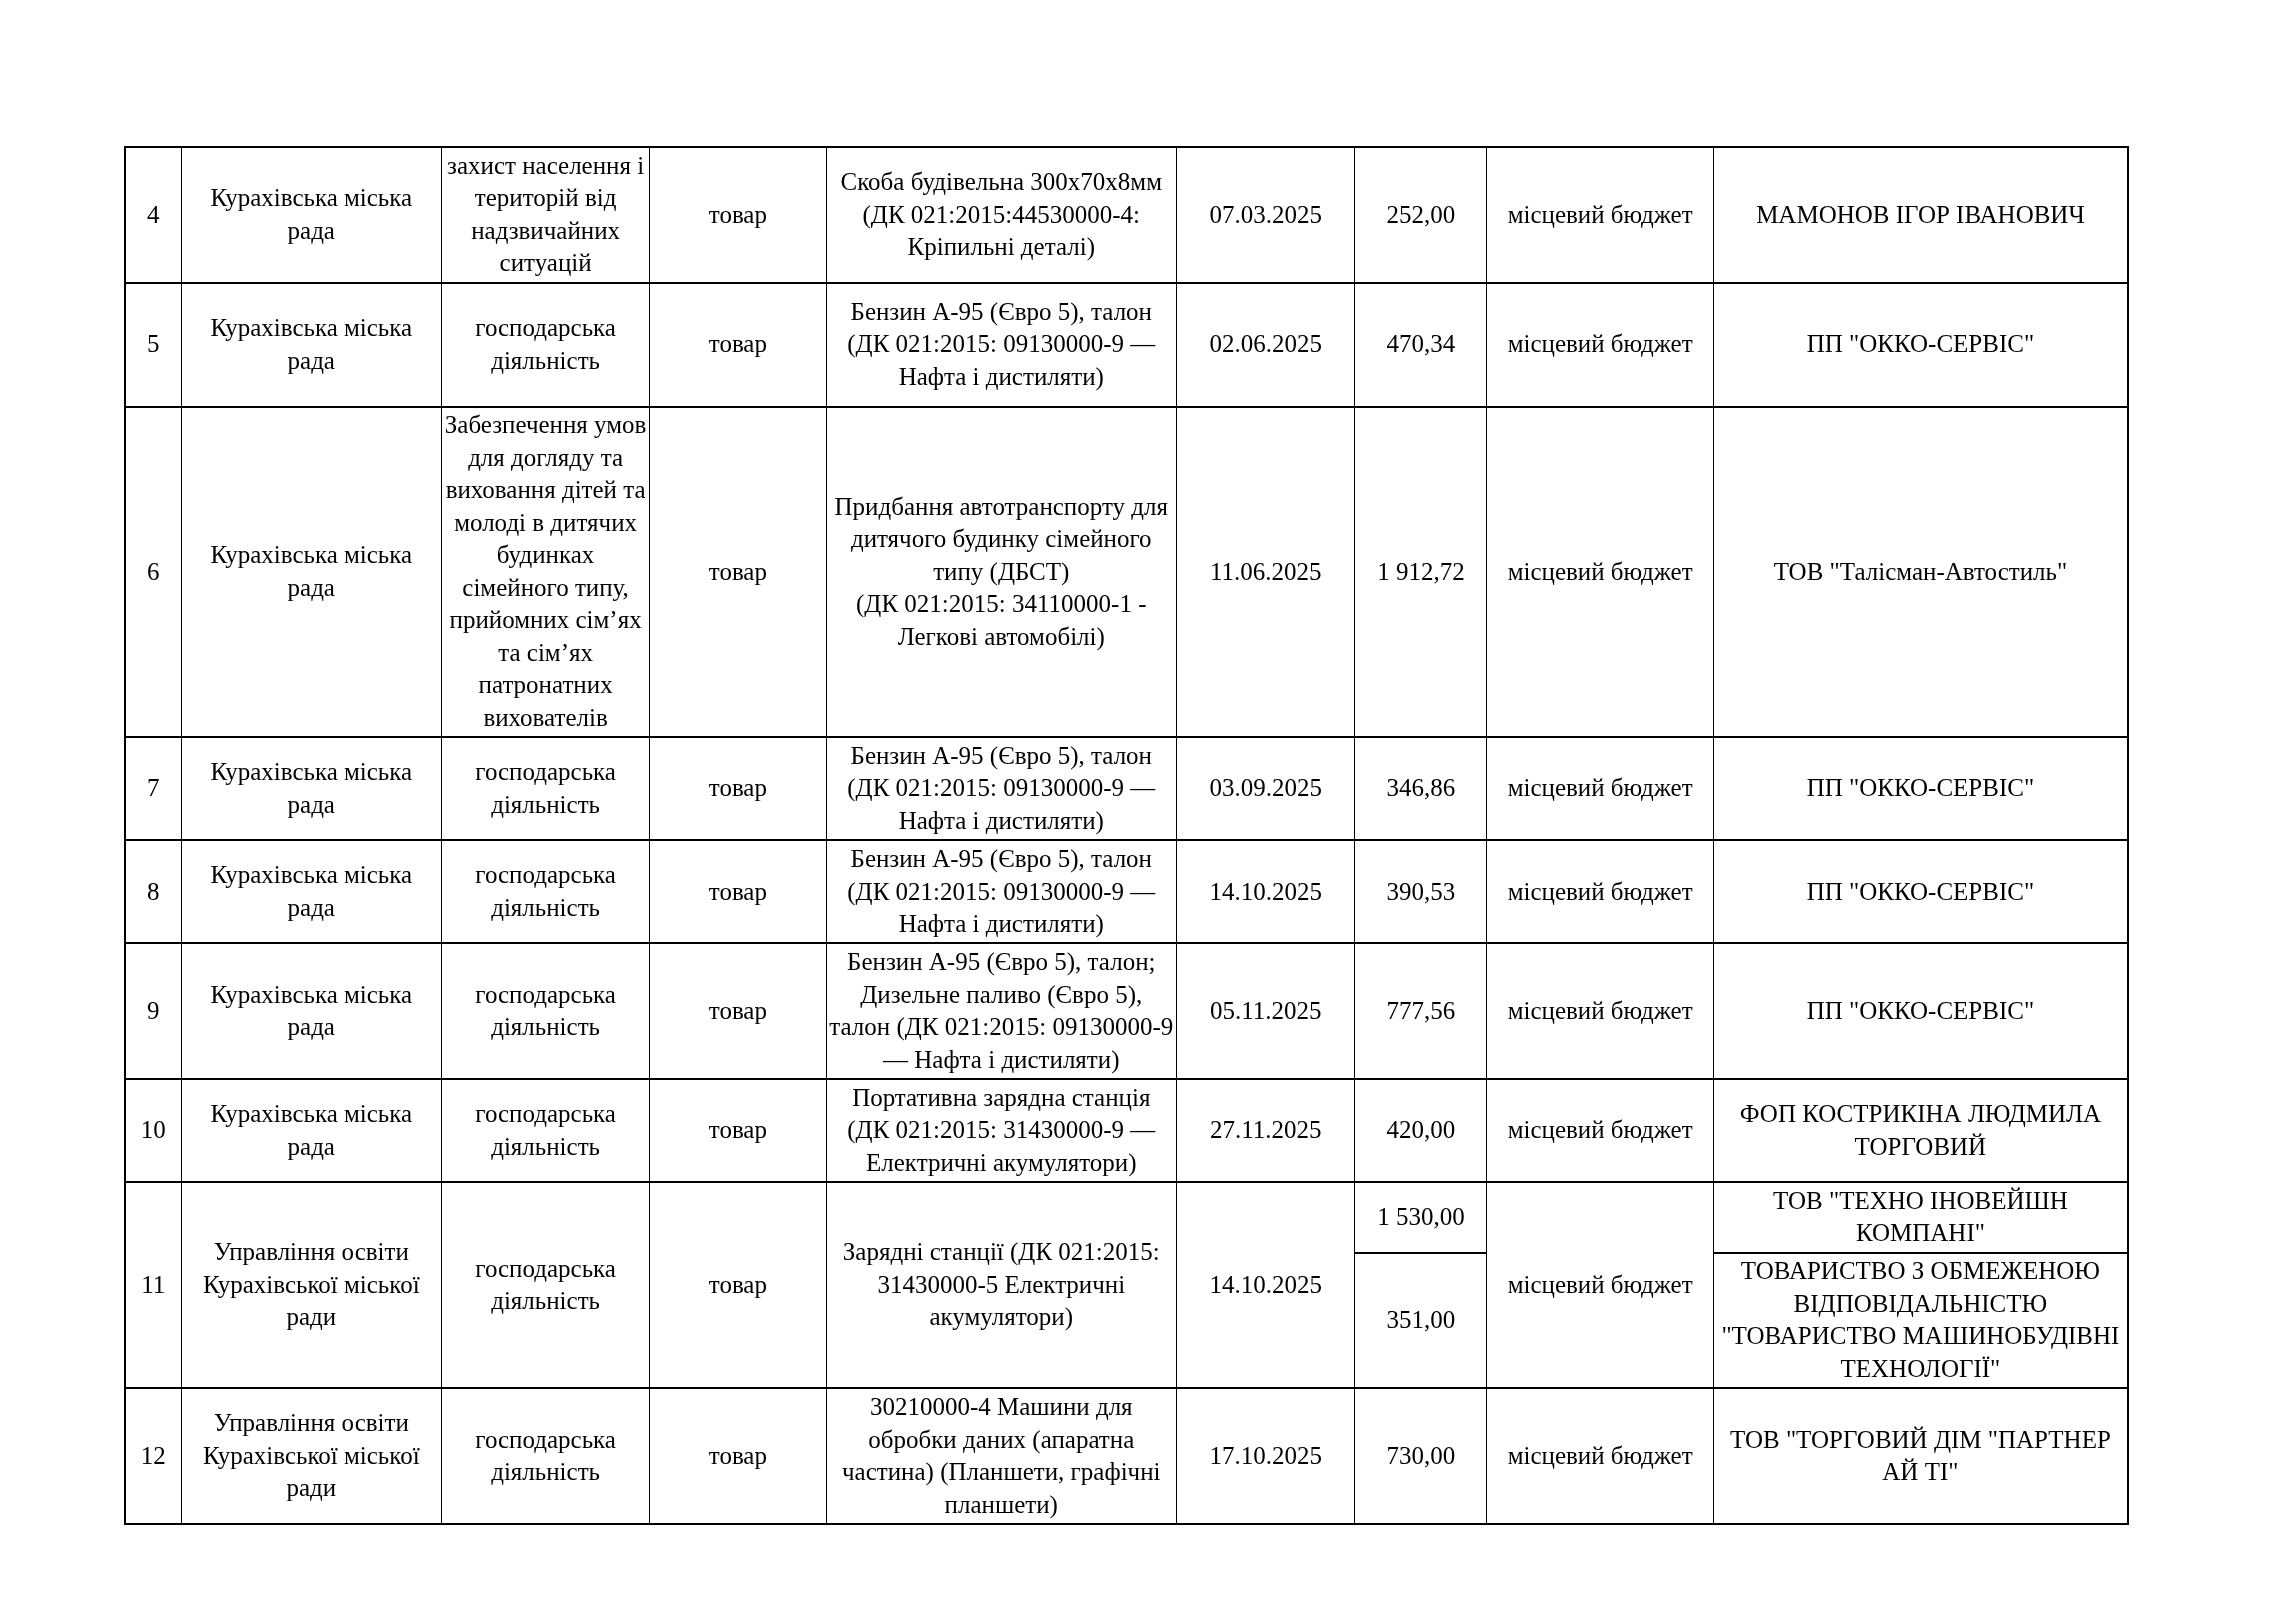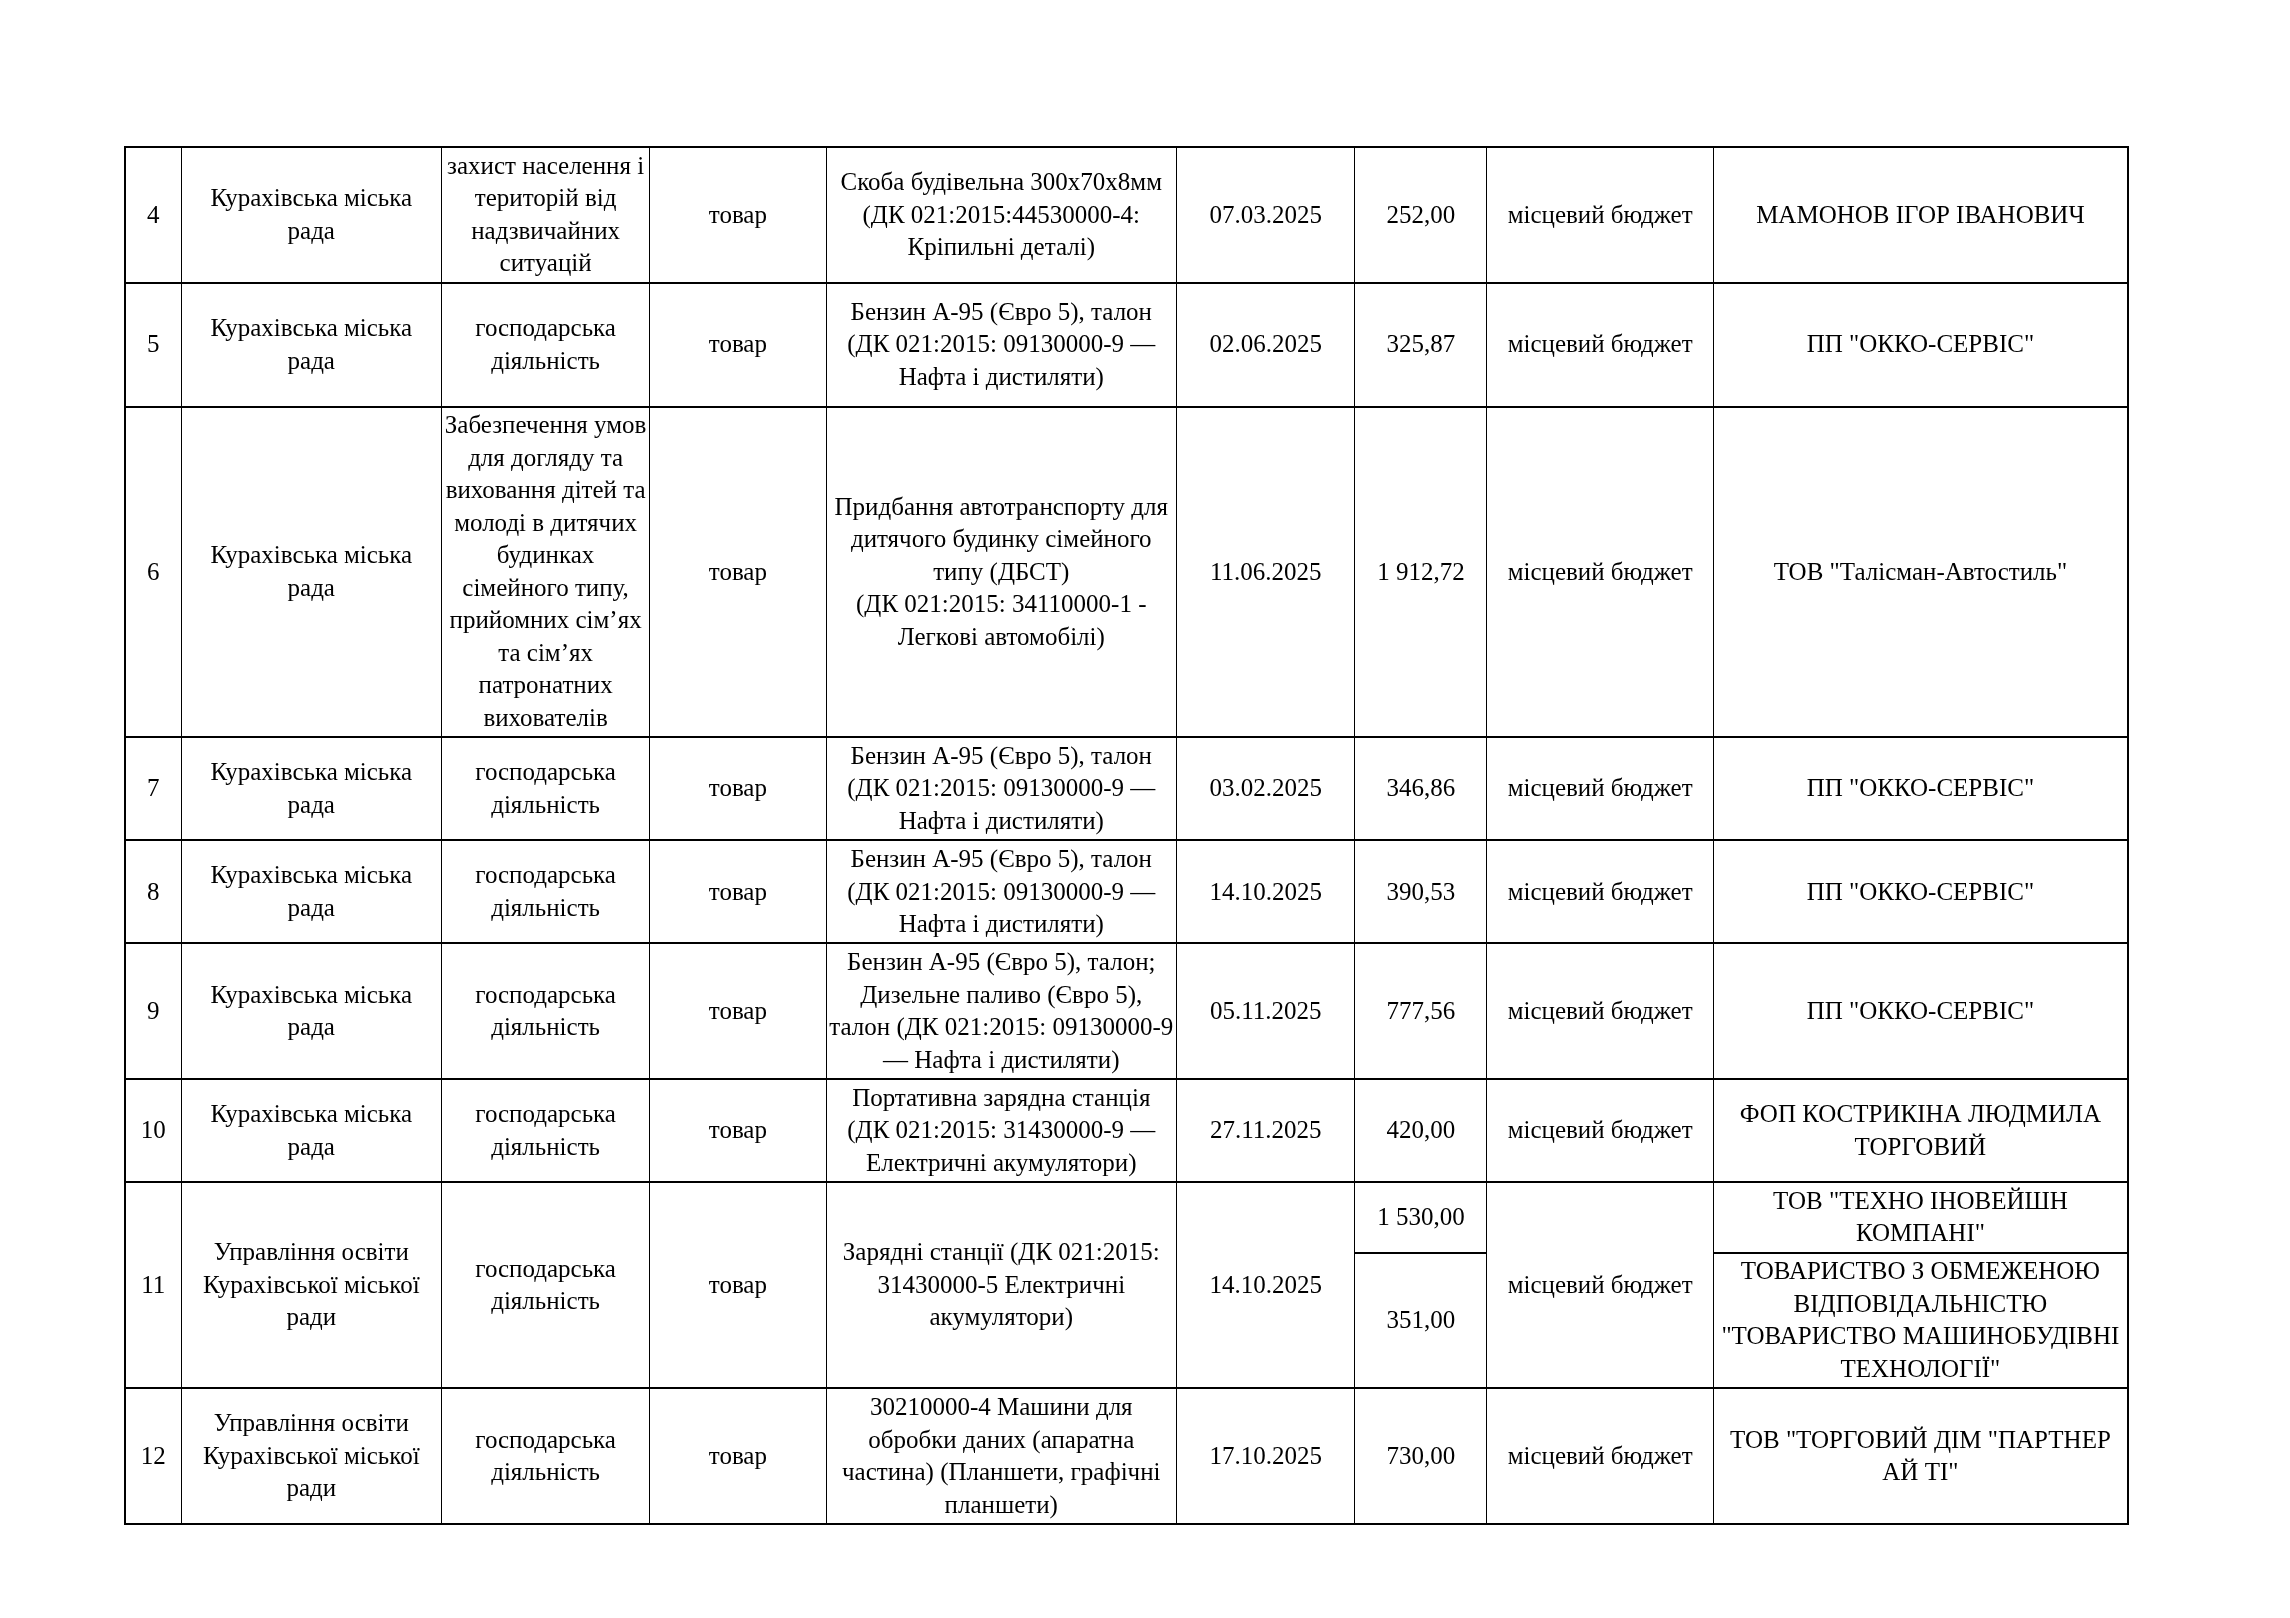--- a/index.html
+++ b/index.html
@@ -69,21 +69,21 @@
         <td>МАМОНОВ ІГОР ІВАНОВИЧ</td>
       </tr>
 
       <tr style="height:124px">
         <td>5</td>
         <td class="org">Курахівська міська рада</td>
         <td>господарська діяльність</td>
         <td>товар</td>
         <td class="desc">Бензин А-95 (Євро 5), талон (ДК 021:2015: 09130000-9 — Нафта і дистиляти)</td>
         <td>02.06.2025</td>
-        <td>325,87</td>
+        <td>470,34</td>
         <td>місцевий бюджет</td>
         <td>ПП "ОККО-СЕРВІС"</td>
       </tr>
 
       <tr style="height:291px">
         <td>6</td>
         <td class="org">Курахівська міська рада</td>
         <td>Забезпечення умов для догляду та виховання дітей та молоді в дитячих будинках сімейного типу, прийомних сім’ях та сім’ях патронатних вихователів</td>
         <td>товар</td>
         <td class="desc">Придбання автотранспорту для дитячого будинку сімейного типу (ДБСТ)
@@ -93,21 +93,21 @@
         <td>місцевий бюджет</td>
         <td>ТОВ "Талісман-Автостиль"</td>
       </tr>
 
       <tr style="height:90px">
         <td>7</td>
         <td class="org">Курахівська міська рада</td>
         <td>господарська діяльність</td>
         <td>товар</td>
         <td class="desc">Бензин А-95 (Євро 5), талон (ДК 021:2015: 09130000-9 — Нафта і дистиляти)</td>
-        <td>03.02.2025</td>
+        <td>03.09.2025</td>
         <td>346,86</td>
         <td>місцевий бюджет</td>
         <td>ПП "ОККО-СЕРВІС"</td>
       </tr>
 
       <tr style="height:90px">
         <td>8</td>
         <td class="org">Курахівська міська рада</td>
         <td>господарська діяльність</td>
         <td>товар</td>

